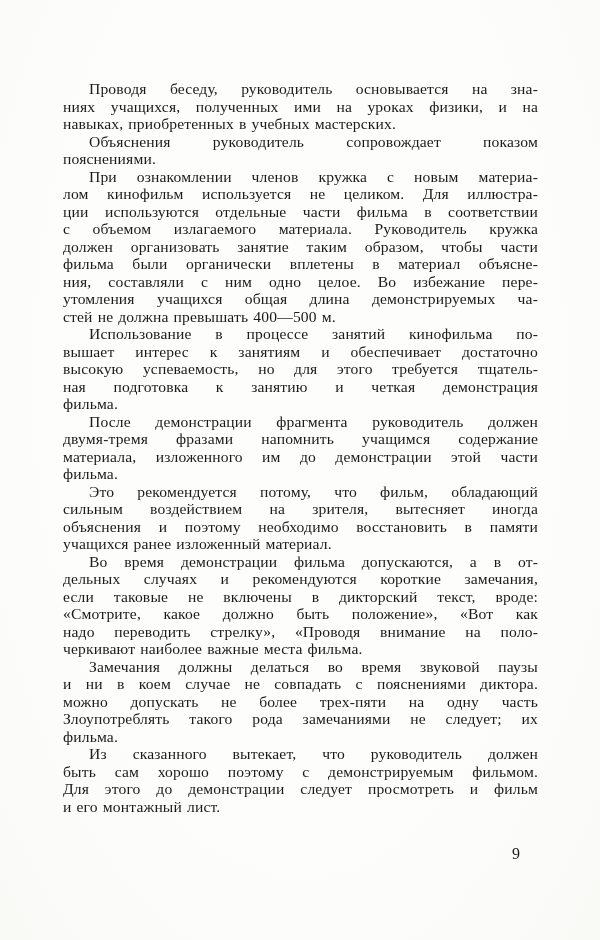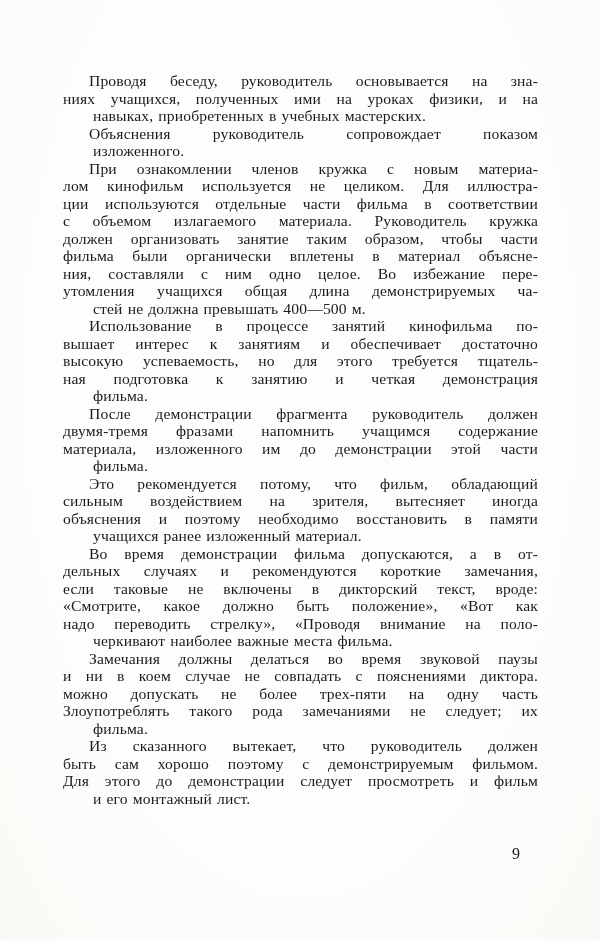--- a/index.html
+++ b/index.html
@@ -16,42 +16,41 @@
     position: relative;
     width: 600px;
     height: 940px;
     background: radial-gradient(ellipse at 50% 40%, #fdfdfc 60%, #f9f9f6 100%);
     font-family: "Liberation Serif", "DejaVu Serif", serif;
     color: #1b1b1b;
   }
   .text-block {
     position: absolute;
     left: 63px;
-    top: 72px;
+    top: 80px;
     width: 475px;
   }
   .para {
     margin: 0;
     padding: 0;
   }
   .line {
     display: block;
     font-size: 15.6px;
     line-height: 17.5px;
     text-align: justify;
     text-align-last: justify;
     letter-spacing: 0.15px;
     word-spacing: 1px;
     white-space: normal;
     overflow: hidden;
     height: 17.5px;
   }
   .line.last {
     text-align-last: left;
-    margin-left: 30px;
   }
   .para .line:first-child {
     text-indent: 26px;
   }
   .page-number {
     position: absolute;
     top: 845px;
     left: 512px;
     font-size: 16px;
     line-height: 18px;
@@ -63,21 +62,21 @@
 
 <div class="page">
   <div class="text-block">
       <p class="para">
         <span class="line">Проводя беседу, руководитель основывается на зна-</span>
         <span class="line">ниях учащихся, полученных ими на уроках физики, и на</span>
         <span class="line last">навыках, приобретенных в учебных мастерских.</span>
       </p>
       <p class="para">
         <span class="line">Объяснения руководитель сопровождает показом</span>
-        <span class="line last">изложенного.</span>
+        <span class="line last">пояснениями.</span>
       </p>
       <p class="para">
         <span class="line">При ознакомлении членов кружка с новым материа-</span>
         <span class="line">лом кинофильм используется не целиком. Для иллюстра-</span>
         <span class="line">ции используются отдельные части фильма в соответствии</span>
         <span class="line">с объемом излагаемого материала. Руководитель кружка</span>
         <span class="line">должен организовать занятие таким образом, чтобы части</span>
         <span class="line">фильма были органически вплетены в материал объясне-</span>
         <span class="line">ния, составляли с ним одно целое. Во избежание пере-</span>
         <span class="line">утомления учащихся общая длина демонстрируемых ча-</span>

